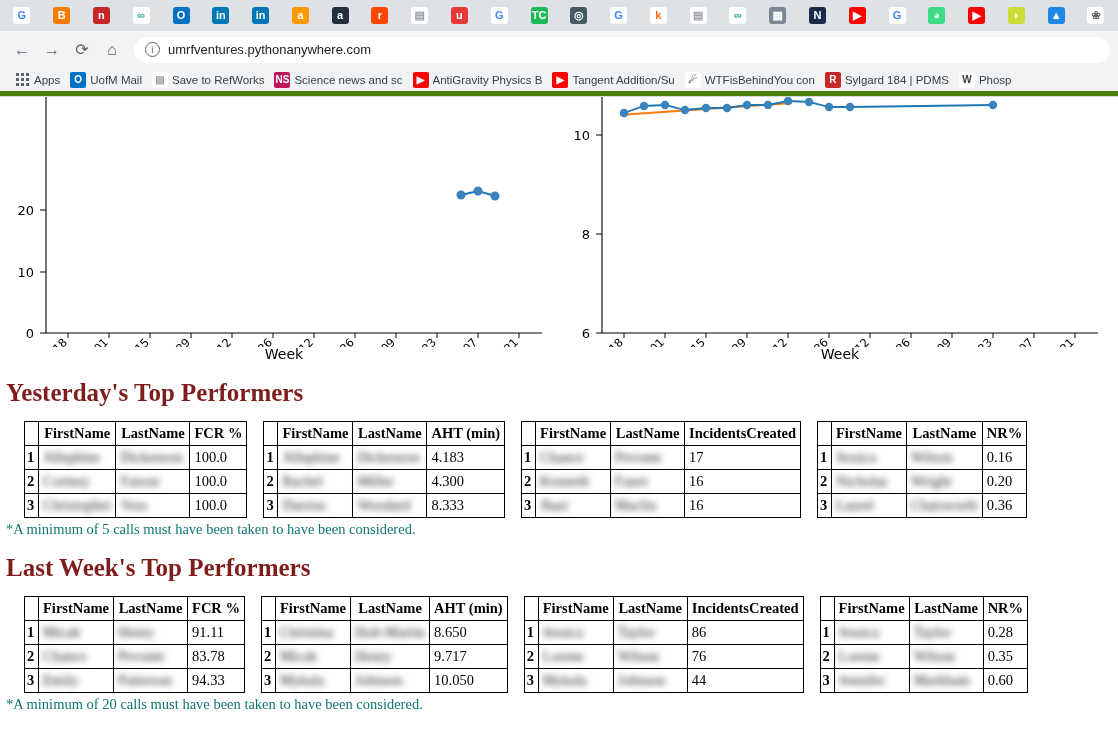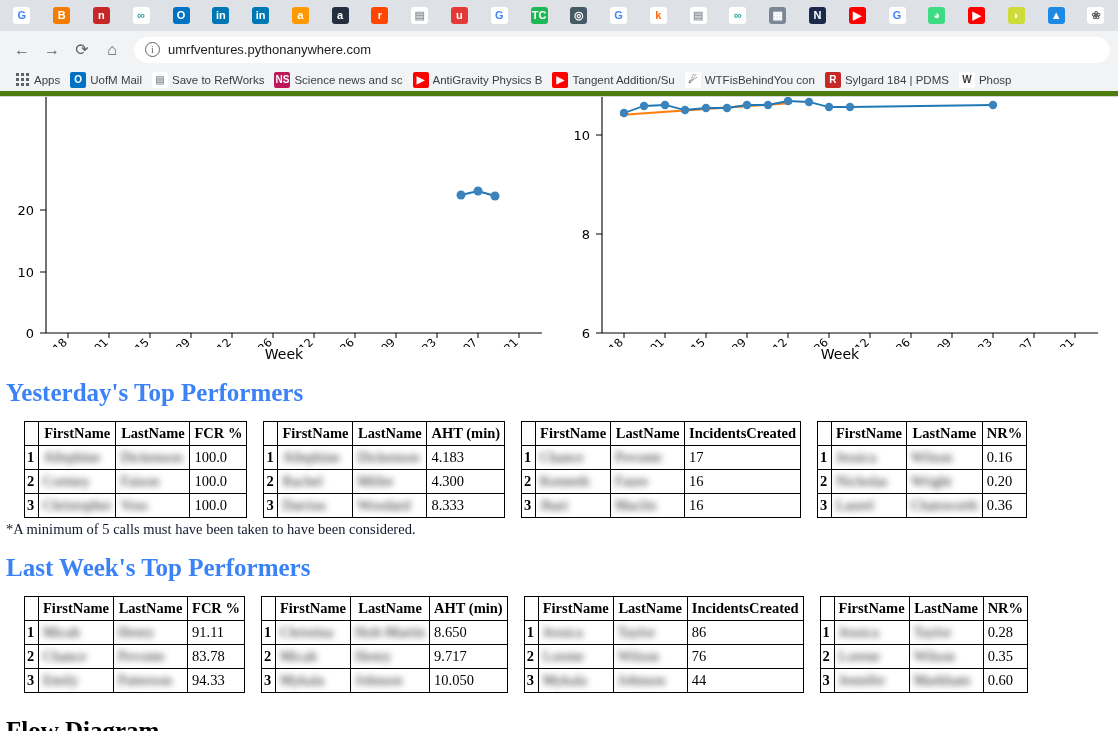--- a/index.html
+++ b/index.html
@@ -116,21 +116,21 @@
     height: 250px;
     padding-left: 6px;
   }
   .chartbox { position: relative; width: 556px; height: 250px; }
 
   h2.section {
     font-family: "Liberation Serif", serif;
     font-size: 25px;
     font-weight: bold;
     margin: 16px 0 14px 6px;
-    color: #3b82f6;
+    color: #7f1d1d;
   }
 
   .table-row-wrap {
     display: flex;
     gap: 16px;
     padding-left: 24px;
   }
   table.perf {
     border-collapse: collapse;
     font-family: "Liberation Serif", serif;
@@ -148,21 +148,21 @@
   table.perf th { font-weight: bold; text-align: center; }
   table.perf td.idx, table.perf th.idx { width: 14px; padding: 1px 2px; text-align: left; font-weight: bold; }
   .blurred {
     filter: blur(3.2px);
     color: #1a1a1a;
   }
   .note {
     font-family: "Liberation Serif", serif;
     font-size: 14.5px;
     margin: 3px 0 0 6px;
-    color: #0f172a;
+    color: #0f766e;
   }
   .cut-head {
     font-family: "Liberation Serif", serif;
     font-size: 25px;
     font-weight: bold;
     margin-left: 6px;
     height: 14px;
     overflow: hidden;
     color: #000;
   }
@@ -689,15 +689,16 @@
           </tr>
           <tr>
             <td class="idx">3</td>
             <td class="name-cell blurred">Jennifer</td>
             <td class="name-cell blurred">Markham</td>
             <td>0.60</td>
           </tr>
         </tbody>
       </table>
     </div>
+  <div class="note">*A minimum of 20 calls must have been taken to have been considered.</div>
 
   <div class="cut-head" style="margin-top:24px;">Flow Diagram</div>
 </div>
 
 </body></html>

